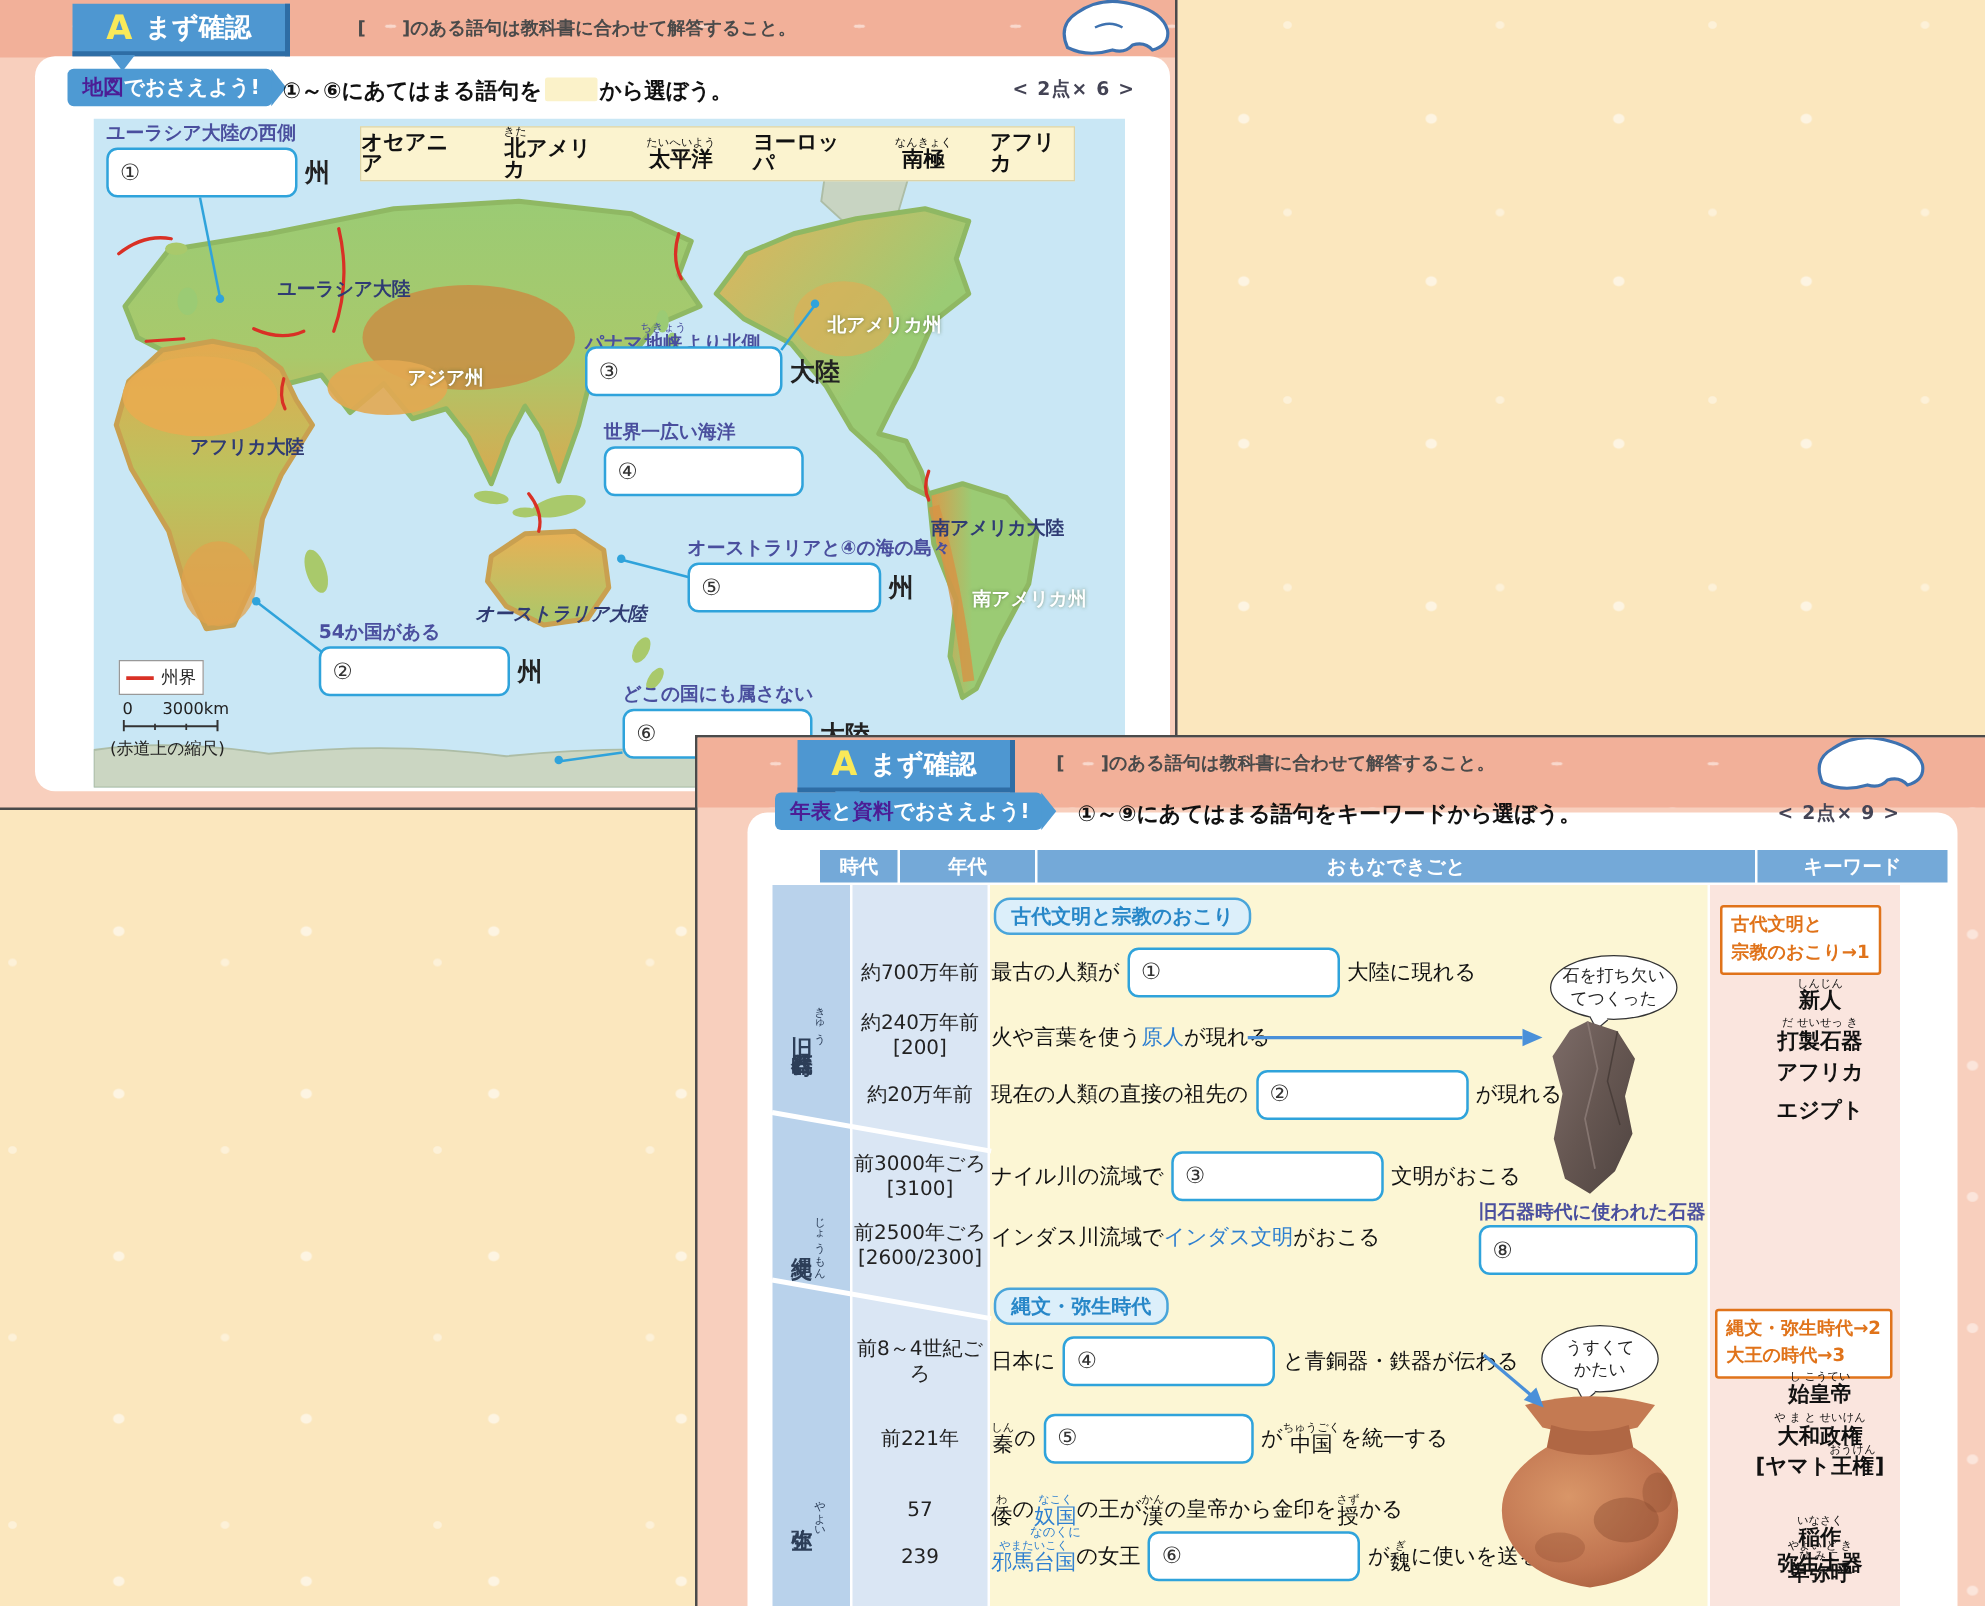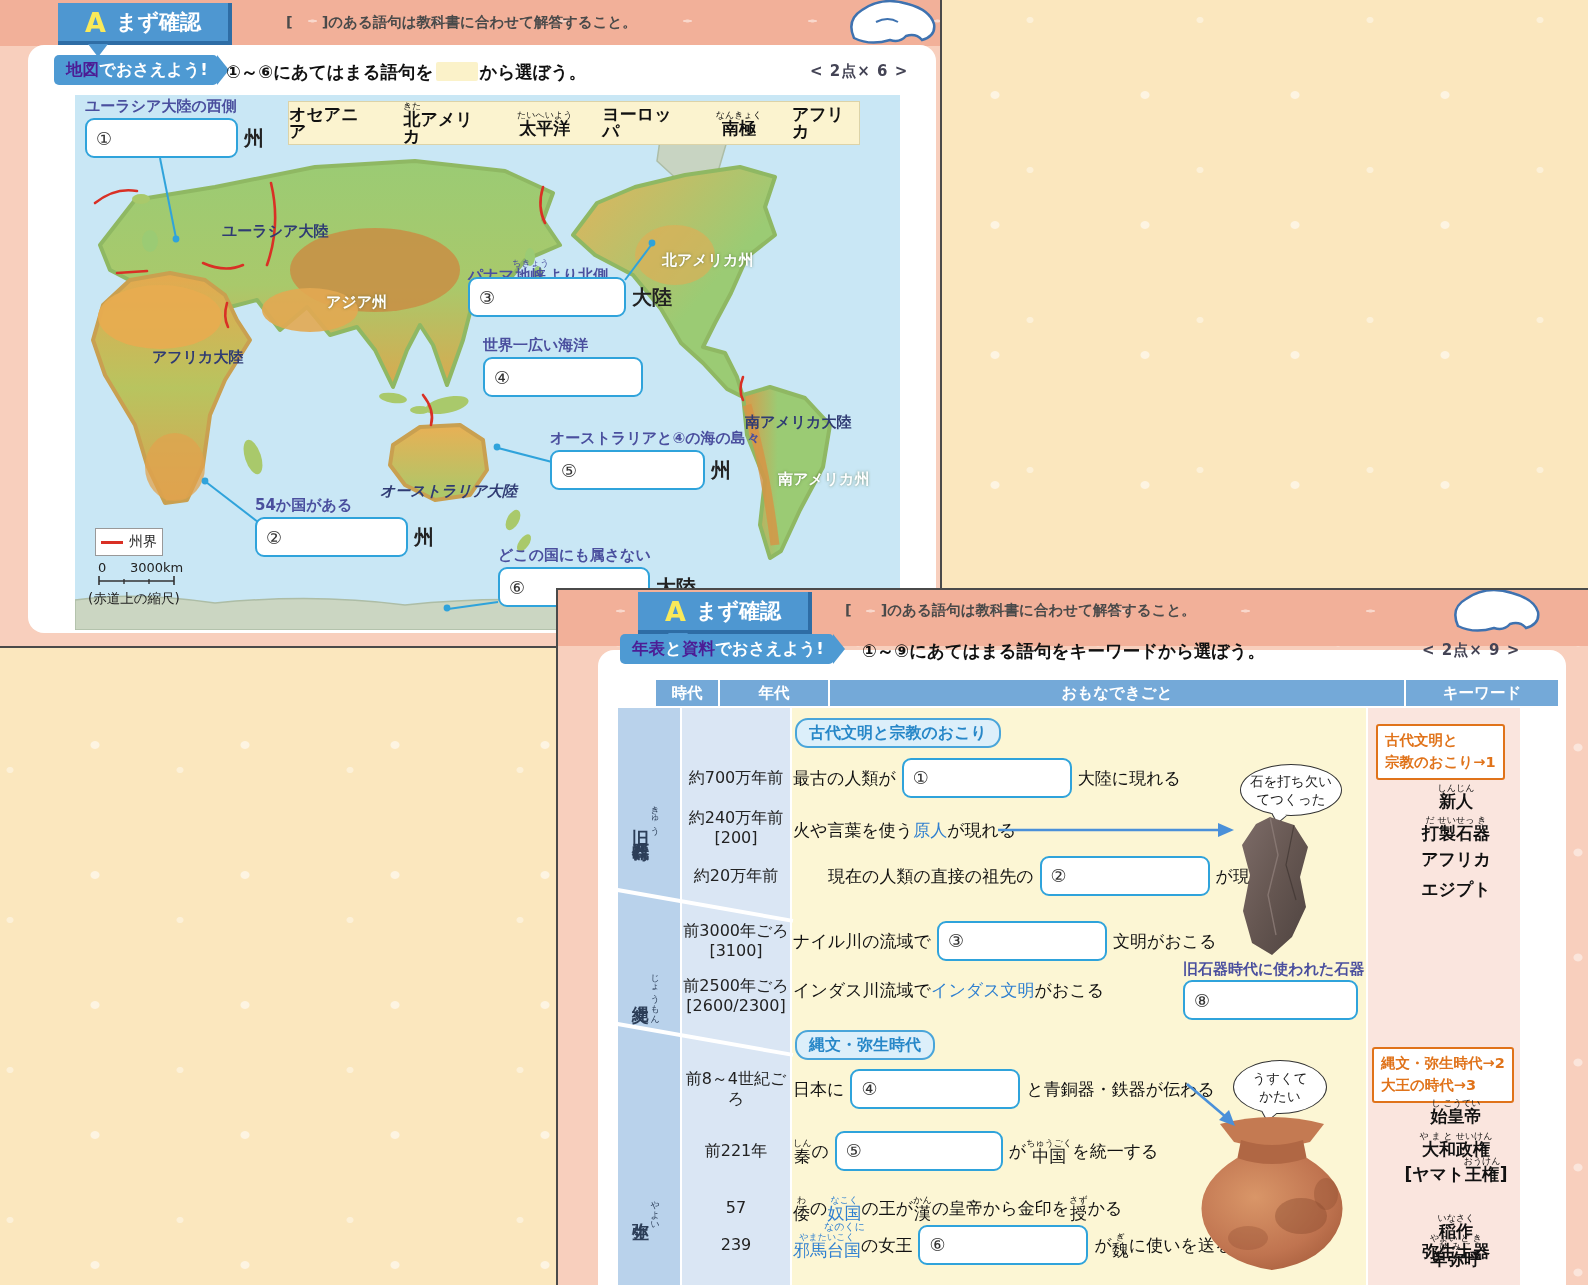--- a/index.html
+++ b/index.html
@@ -339,21 +339,21 @@
         <span class="ibox" style="width: 170px;">
           <span>①</span>
         </span>
         <span>大陸に現れる</span>
       </div>
       <div class="evt" style="left: 793px; top: 808px;">
         <span>火や言葉を使う</span>
         <span class="blue">原人</span>
         <span>が現れる</span>
       </div>
-      <div class="evt" style="left: 828px; top: 854px;">
+      <div class="evt" style="left: 793px; top: 854px;">
         <span>現在の人類の直接の祖先の</span>
         <span class="ibox" style="width: 170px;">
           <span>②</span>
         </span>
         <span>が現れる</span>
       </div>
       <div class="evt" style="left: 793px; top: 919px;">
         <span>ナイル川の流域で</span>
         <span class="ibox" style="width: 170px;">
           <span>③</span>

